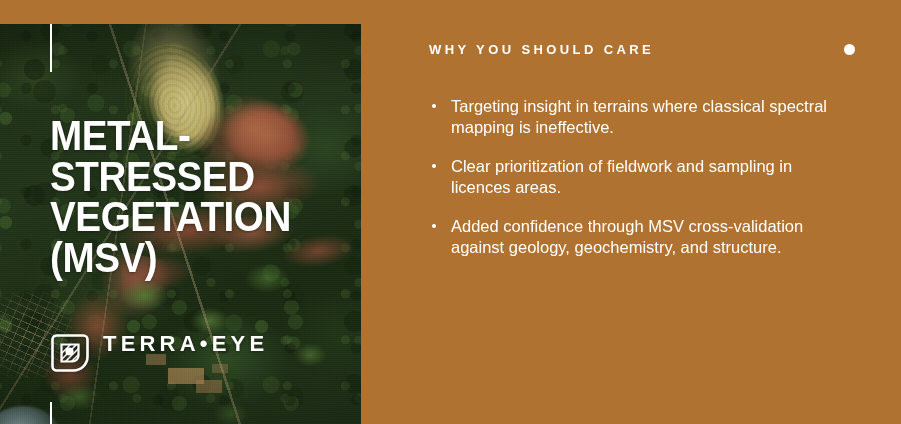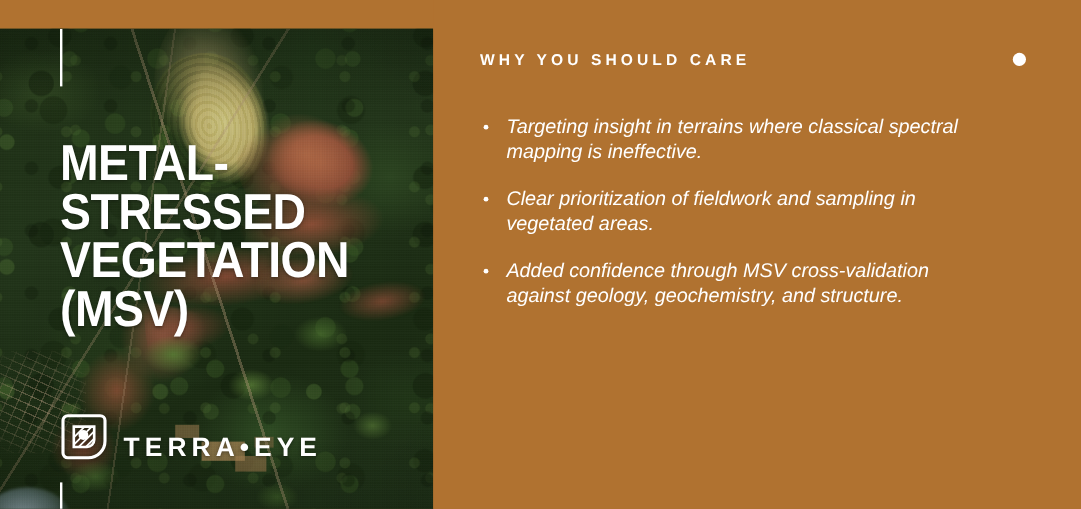--- a/index.html
+++ b/index.html
@@ -266,23 +266,23 @@
     text-transform:uppercase;
     transform:scaleX(.92);
     transform-origin:left top;
     white-space:pre-line;
     text-shadow:0 1px 3px rgba(0,0,0,.35);
   }
 
   .logo{
     position:absolute;
     left:50px;
-    bottom:64px;
+    bottom:75px;
     display:flex;
-    align-items:flex-end;
+    align-items:flex-start;
     gap:13px;
   }
   .logo-mark{
     width:40px; height:40px;
     flex:0 0 40px;
     display:block;
     filter:drop-shadow(0 1px 2px rgba(0,0,0,.4));
   }
   .logo-word{
     color:#ffffff;
@@ -294,21 +294,21 @@
     white-space:nowrap;
     text-shadow:0 1px 3px rgba(0,0,0,.38);
   }
 
   
   .right-panel{
     position:relative;
     flex:1 1 auto;
     height:424px;
     background:#B07230;
-    padding:40px 44px 30px 39px;
+    padding:40px 44px 30px 68px;
   }
 
   .eyebrow-row{
     display:flex;
     align-items:center;
     justify-content:space-between;
     height:18px;
     margin-bottom:38px;
   }
   .eyebrow{
@@ -324,21 +324,21 @@
   .eyebrow-dot{
     width:11px; height:11px;
     border-radius:50%;
     background:#ffffff;
     flex:0 0 11px;
     margin-right:2px;
   }
 
   .bullets{
     list-style:none;
-    margin:0; padding:0;font-style:italic;
+    margin:0; padding:0;
   }
   .bullet{
     position:relative;
     padding-left:22px;
     margin-bottom:17px;
     color:#ffffff;
     font-family:"Liberation Sans", sans-serif;
     font-size:16.5px;
     line-height:1.30;
     font-weight:400;
@@ -429,21 +429,21 @@
       <div class="eyebrow-dot"></div>
     </div>
 
     <ul class="bullets">
       <li class="bullet">
         <span class="bullet-dot"></span>
         <span>Targeting insight in terrains where classical spectral mapping is ineffective.</span>
       </li>
       <li class="bullet">
         <span class="bullet-dot"></span>
-        <span>Clear prioritization of fieldwork and sampling in vegetated areas.</span>
+        <span>Clear prioritization of fieldwork and sampling in licences areas.</span>
       </li>
       <li class="bullet">
         <span class="bullet-dot"></span>
         <span>Added confidence through MSV cross-validation against geology, geochemistry, and structure.</span>
       </li>
     </ul>
 
   </div>
 </div>
 

